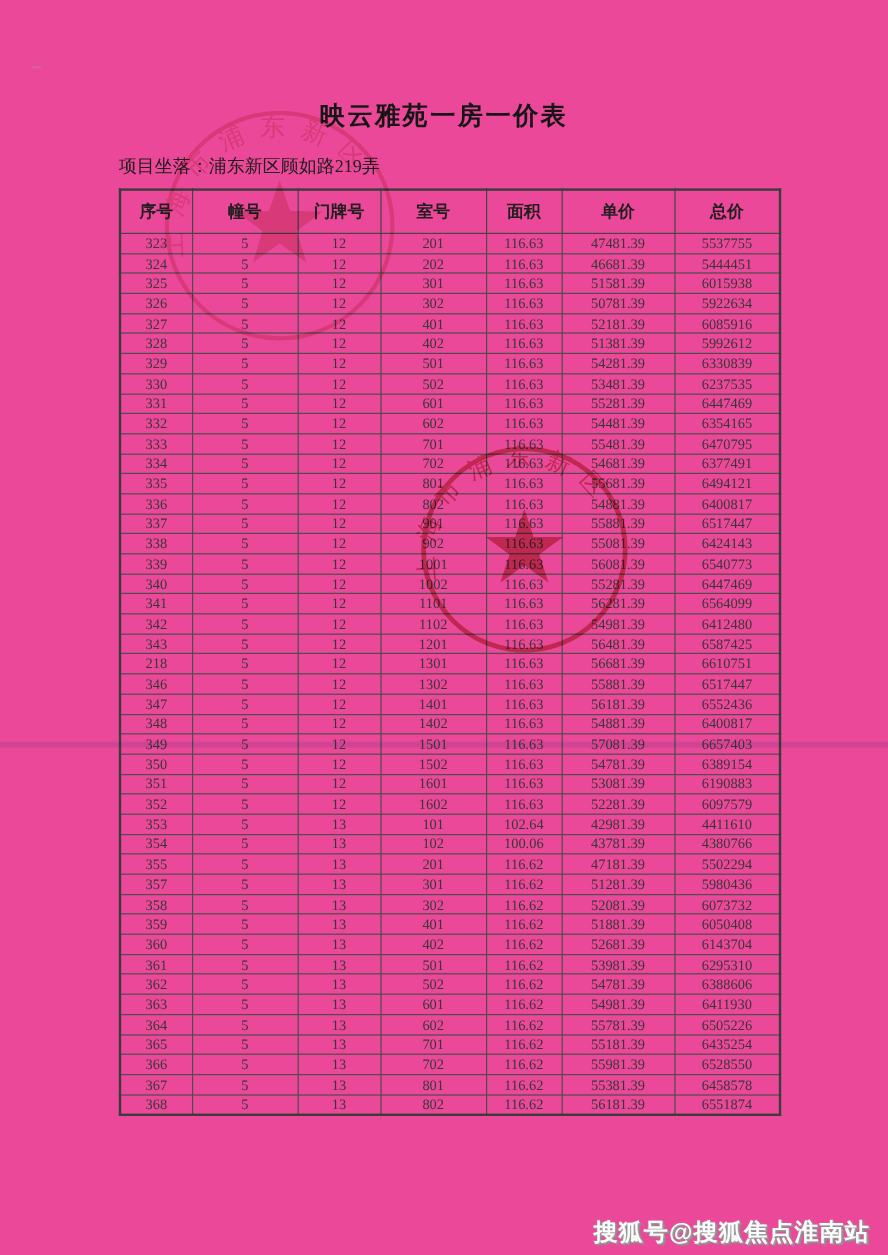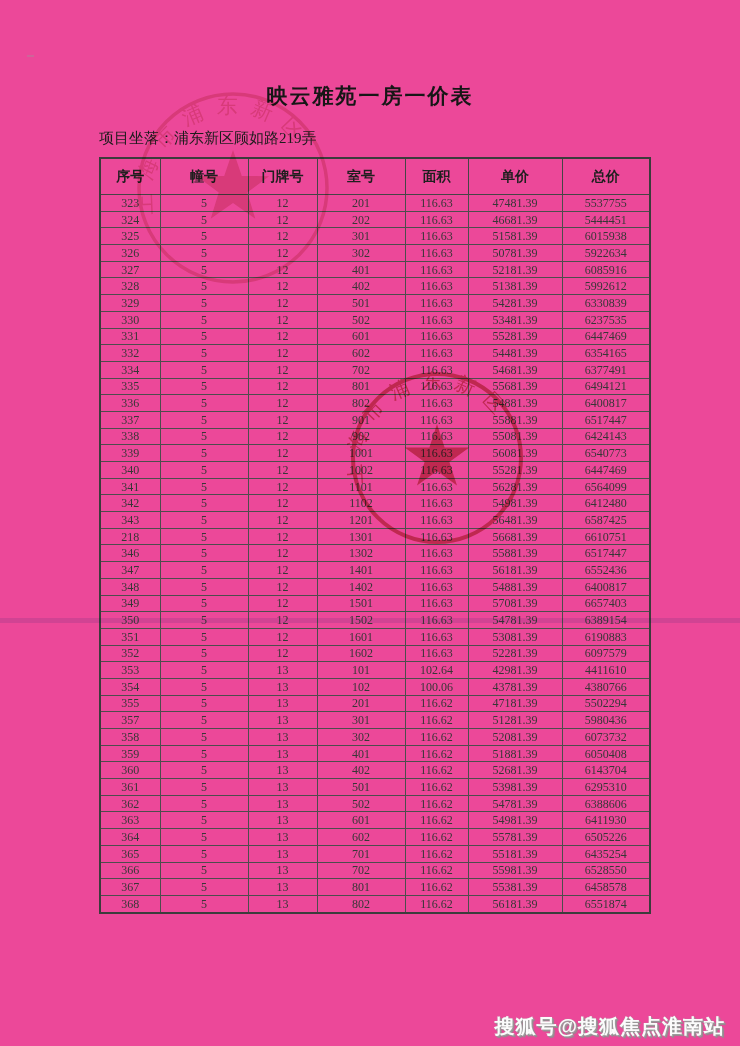--- a/index.html
+++ b/index.html
@@ -184,20 +184,29 @@
         <tr>
           <td>332</td>
           <td>5</td>
           <td>12</td>
           <td>602</td>
           <td>116.63</td>
           <td>54481.39</td>
           <td>6354165</td>
         </tr>
         <tr>
+          <td>333</td>
+          <td>5</td>
+          <td>12</td>
+          <td>701</td>
+          <td>116.63</td>
+          <td>55481.39</td>
+          <td>6470795</td>
+        </tr>
+        <tr>
           <td>334</td>
           <td>5</td>
           <td>12</td>
           <td>702</td>
           <td>116.63</td>
           <td>54681.39</td>
           <td>6377491</td>
         </tr>
         <tr>
           <td>335</td>

